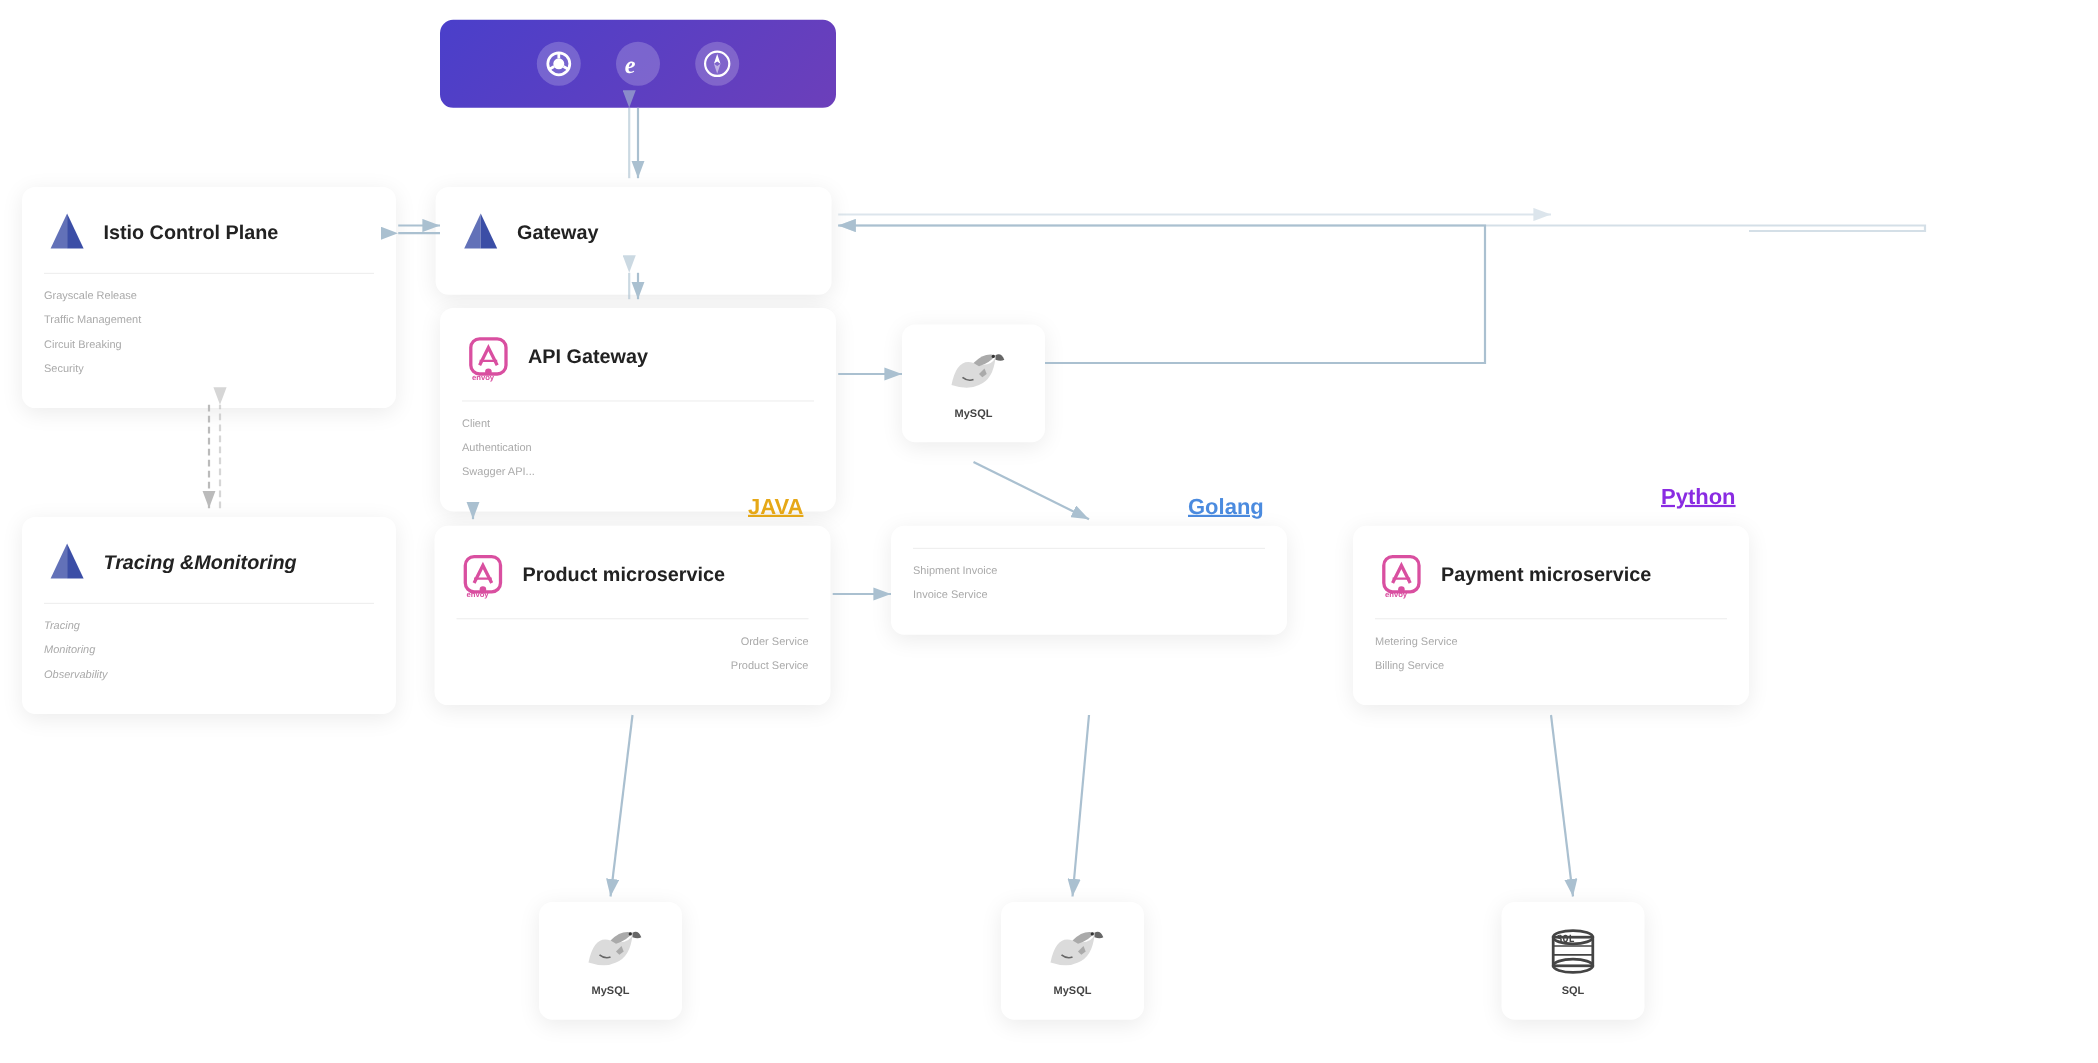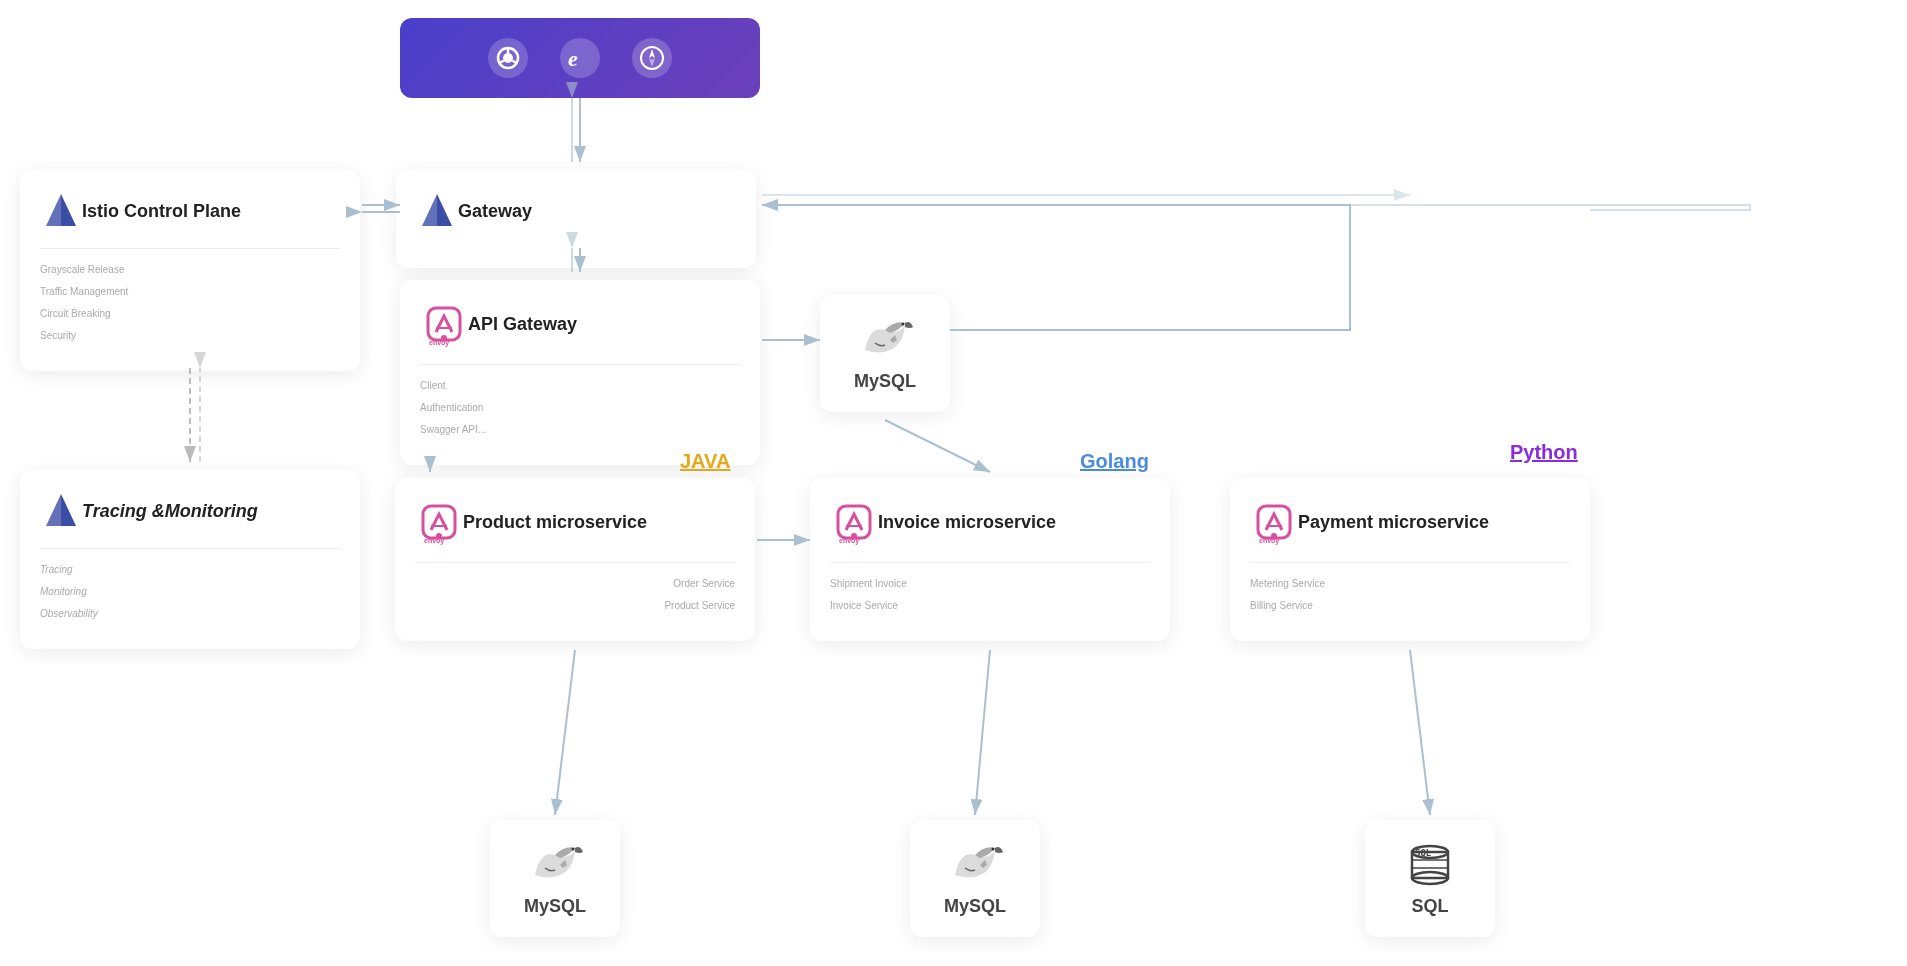--- a/index.html
+++ b/index.html
@@ -81,20 +81,21 @@
     .card-mysql-top {
       top: 290px;
       left: 810px;
       width: 130px;
       text-align: center;
     }
 
     .card-header {
       display: flex;
       align-items: center;
+      gap: 12px;
       margin-bottom: 16px;
     }
     .card-title {
       font-size: 18px;
       font-weight: 600;
       color: #222;
     }
     .card-divider {
       border: none;
       border-top: 1px solid #eee;
@@ -116,21 +117,21 @@
 
     
     .envoy-icon {
       width: 48px;
       height: 48px;
       flex-shrink: 0;
     }
 
     
     .mysql-label {
-      font-size: 18px;
+      font-size: 10px;
       font-weight: 600;
       color: #444;
       margin-top: 6px;
     }
     .mysql-icon-wrap {
       display: flex;
       flex-direction: column;
       align-items: center;
       justify-content: center;
     }
@@ -283,30 +284,20 @@
         <text x="9" y="45" font-size="7" fill="#d94fa0" font-family="sans-serif" font-weight="bold">envoy</text>
       </svg>
       <span class="card-title">Product microservice</span>
     </div>
     <hr class="card-divider">
     <div class="card-item">Order Service</div>
     <div class="card-item">Product Service</div>
   </div>
 
   <div class="card" style="position:absolute; top:478px; left:810px; width:360px;">
-    <div class="card-header">
-      <svg class="envoy-icon" viewBox="0 0 48 48">
-        <rect x="8" y="8" width="32" height="32" rx="8" fill="none" stroke="#d94fa0" stroke-width="3"></rect>
-        <path d="M16 32 L24 16 L32 32" fill="none" stroke="#d94fa0" stroke-width="3"></path>
-        <path d="M16 28 L32 28" fill="none" stroke="#d94fa0" stroke-width="2"></path>
-        <circle cx="24" cy="38" r="3" fill="#d94fa0"></circle>
-        <text x="9" y="45" font-size="7" fill="#d94fa0" font-family="sans-serif" font-weight="bold">envoy</text>
-      </svg>
-      <span class="card-title">Invoice microservice</span>
-    </div>
     <hr class="card-divider">
     <div class="card-item">Shipment Invoice</div>
     <div class="card-item">Invoice Service</div>
   </div>
 
   <div class="card" style="position:absolute; top:478px; left:1230px; width:360px;">
     <div class="card-header">
       <svg class="envoy-icon" viewBox="0 0 48 48">
         <rect x="8" y="8" width="32" height="32" rx="8" fill="none" stroke="#d94fa0" stroke-width="3"></rect>
         <path d="M16 32 L24 16 L32 32" fill="none" stroke="#d94fa0" stroke-width="3"></path>

